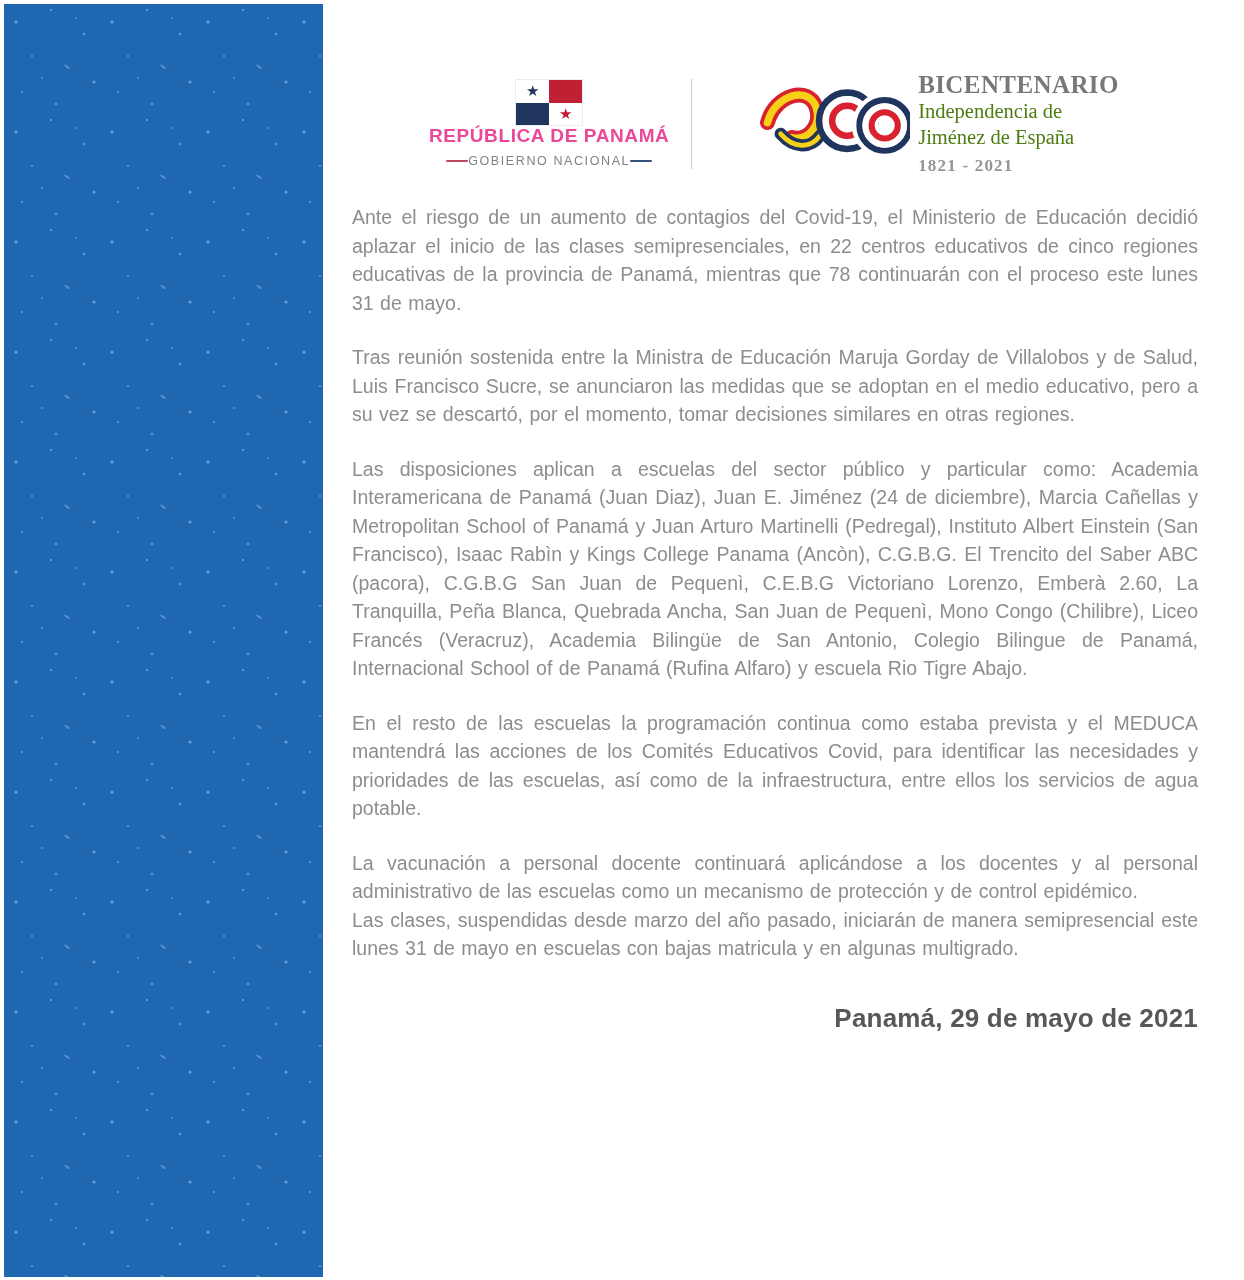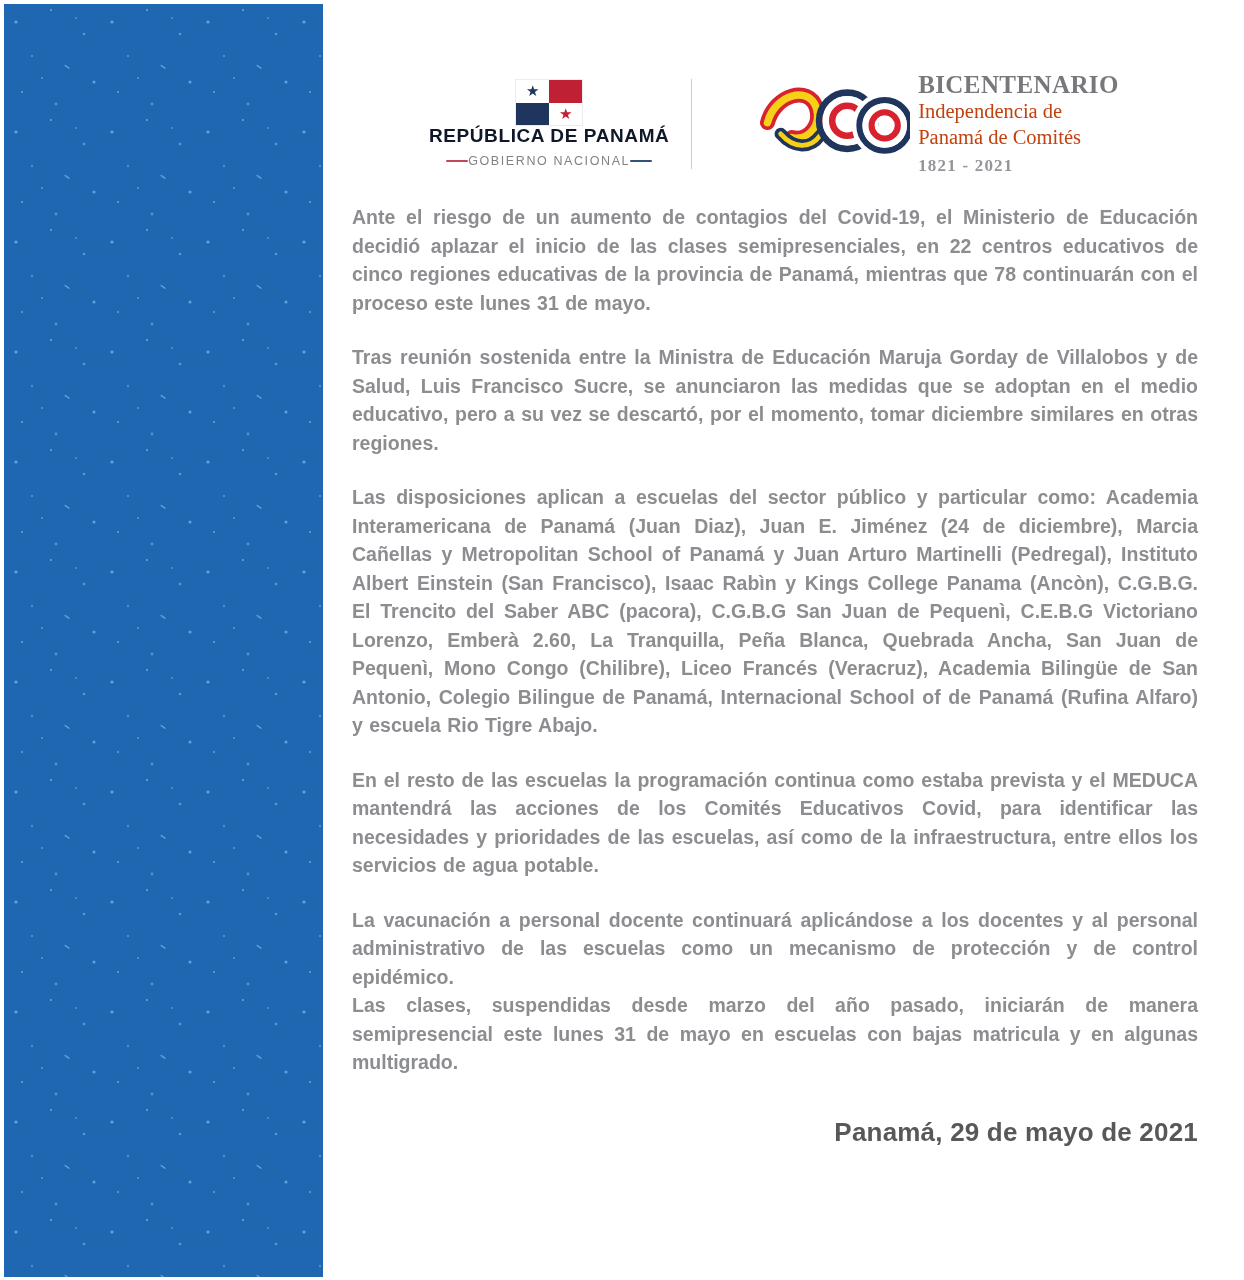--- a/index.html
+++ b/index.html
@@ -17,41 +17,41 @@
 
   
   .header{display:flex;align-items:center;justify-content:center;margin-top:74px;height:100px;}
   .logo-pa{display:flex;flex-direction:column;align-items:center;width:236px;flex:none;}
   .flag{width:66px;height:45px;display:grid;grid-template-columns:1fr 1fr;grid-template-rows:1fr 1fr;outline:1px solid #ececec;}
   .flag .q{display:flex;align-items:center;justify-content:center;}
   .q-tl{background:#ffffff;color:#20355e;font-size:15px;}
   .q-tr{background:#c02033;}
   .q-bl{background:#20355e;}
   .q-br{background:#ffffff;color:#c02033;font-size:15px;}
-  .logo-pa-title{font-weight:bold;font-size:19px;color:#0f172a;letter-spacing:.6px;margin-top:0;white-space:nowrap;}
+  .logo-pa-title{font-weight:bold;font-size:19px;color:#ec4899;letter-spacing:.6px;margin-top:0;white-space:nowrap;}
   .logo-pa-sub{display:flex;align-items:center;margin-top:7px;}
   .logo-pa-sub .txt{font-size:12.5px;color:#808285;letter-spacing:1.6px;white-space:nowrap;}
   .dash{width:22px;height:2px;border-radius:1px;}
   .dash-red{background:#c0485b;}
   .dash-blue{background:#33517b;}
 
   .vdivider{width:1px;height:90px;background:#c9cbcd;margin:0 30px 0 24px;flex:none;}
 
   .ministry{font-weight:bold;font-size:21px;line-height:1.3;color:#58595b;letter-spacing:.4px;width:158px;flex:none;}
 
   .bicent{display:flex;align-items:center;margin-left:38px;flex:none;font-family:Liberation Serif, serif;}
   .ribbon{width:150px;height:92px;flex:none;}
   .bicent-text{margin-left:8px;}
   .bicent-title{font-weight:bold;font-size:25px;color:#77787b;letter-spacing:.4px;line-height:1.05;}
-  .bicent-sub{font-size:20.5px;color:#c2410c;line-height:1.15;margin-top:2px;}
+  .bicent-sub{font-size:20.5px;color:#4d7c0f;line-height:1.15;margin-top:2px;}
   .bicent-years{font-weight:bold;font-size:17px;color:#939598;letter-spacing:1.2px;margin-top:7px;}
 
   
   .title{margin-top:34px;text-align:center;font-weight:bold;font-size:27px;line-height:36px;color:#57585a;white-space:pre-line;}
-  .bodytext{margin-top:29px;font-weight:bold;}
+  .bodytext{margin-top:29px;}
   .para{font-size:19.5px;line-height:28.5px;color:#8b8d90;text-align:justify;margin:0 0 26px 0;white-space:pre-line;word-spacing:1px;}
   .dateline{text-align:right;font-weight:bold;font-size:26px;color:#57585a;margin-top:40px;letter-spacing:.2px;}
 </style>
 </head>
 <body>
 
 <div class="band">
   <svg xmlns="http://www.w3.org/2000/svg" preserveAspectRatio="none">
     <defs>
       <pattern id="speck" width="96" height="110" patternUnits="userSpaceOnUse">
@@ -104,30 +104,30 @@
         <circle cx="93" cy="44" r="23" fill="none" stroke="#ffffff" stroke-width="7"></circle>
         <circle cx="93" cy="44" r="16" fill="none" stroke="#d8222f" stroke-width="7"></circle>
         <circle cx="133" cy="49" r="21" fill="none" stroke="#ffffff" stroke-width="28"></circle>
         <circle cx="133" cy="49" r="27" fill="none" stroke="#20355e" stroke-width="6.5"></circle>
         <circle cx="133" cy="49" r="20.5" fill="none" stroke="#ffffff" stroke-width="6.5"></circle>
         <circle cx="133" cy="49" r="14" fill="none" stroke="#d8222f" stroke-width="6.5"></circle>
       </svg>
       <div class="bicent-text">
         <div class="bicent-title">BICENTENARIO</div>
         <div class="bicent-sub">Independencia de</div>
-        <div class="bicent-sub">Panamá de Comités</div>
+        <div class="bicent-sub">Jiménez de España</div>
         <div class="bicent-years">1821 - 2021</div>
       </div>
     </div>
   </div>
 
 
   <div class="bodytext">
     <p class="para">Ante el riesgo de un aumento de contagios del Covid-19, el Ministerio de Educación decidió aplazar el inicio de las clases semipresenciales, en 22 centros educativos de cinco regiones educativas de la provincia de Panamá, mientras que 78 continuarán con el proceso este lunes 31 de mayo.</p>
-    <p class="para">Tras reunión sostenida entre la Ministra de Educación Maruja Gorday de Villalobos y de Salud, Luis Francisco Sucre, se anunciaron las medidas que se adoptan en el medio educativo, pero a su vez se descartó, por el momento, tomar diciembre similares en otras regiones.</p>
+    <p class="para">Tras reunión sostenida entre la Ministra de Educación Maruja Gorday de Villalobos y de Salud, Luis Francisco Sucre, se anunciaron las medidas que se adoptan en el medio educativo, pero a su vez se descartó, por el momento, tomar decisiones similares en otras regiones.</p>
     <p class="para">Las disposiciones aplican a escuelas del sector público y particular como: Academia Interamericana de Panamá (Juan Diaz), Juan E. Jiménez (24 de diciembre), Marcia Cañellas y Metropolitan School of Panamá y Juan Arturo Martinelli (Pedregal), Instituto Albert Einstein (San Francisco), Isaac Rabìn y Kings College Panama (Ancòn), C.G.B.G. El Trencito del Saber ABC (pacora), C.G.B.G San Juan de Pequenì, C.E.B.G Victoriano Lorenzo, Emberà 2.60, La Tranquilla, Peña Blanca, Quebrada Ancha, San Juan de Pequenì, Mono Congo (Chilibre), Liceo Francés (Veracruz), Academia Bilingüe de San Antonio, Colegio Bilingue de Panamá, Internacional School of de Panamá (Rufina Alfaro) y escuela Rio Tigre Abajo.</p>
     <p class="para">En el resto de las escuelas la programación continua como estaba prevista y el MEDUCA mantendrá las acciones de los Comités Educativos Covid, para identificar las necesidades y prioridades de las escuelas, así como de la infraestructura, entre ellos los servicios de agua potable.</p>
     <p class="para">La vacunación a personal docente continuará aplicándose a los docentes y al personal administrativo de las escuelas como un mecanismo de protección y de control epidémico.
 Las clases, suspendidas desde marzo del año pasado, iniciarán de manera semipresencial este lunes 31 de mayo en escuelas con bajas matricula y en algunas multigrado.</p>
   </div>
 
   <div class="dateline">Panamá, 29 de mayo de 2021</div>
 
 </div>
 

